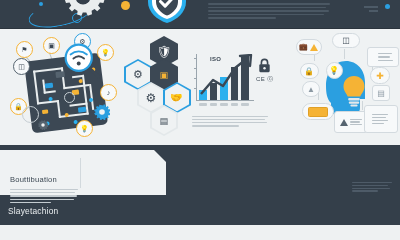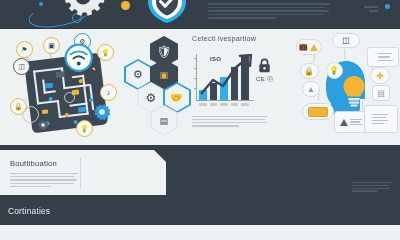--- a/index.html
+++ b/index.html
@@ -147,21 +147,21 @@
   .band-bot{
     position:absolute;left:0;top:145px;width:400px;height:80px;background:#343f4a;overflow:hidden;
   }
   .white-card{
     position:absolute;left:0;top:5px;width:166px;height:45px;background:#eff2f3;
   }
   .white-card:after{
     content:"";position:absolute;right:-0px;top:0;width:0;height:0;
     border-top:12px solid #343f4a;border-left:12px solid transparent;
   }
-  .cardcol{position:absolute;top:9px;width:68px;}
+  .cardcol{position:absolute;top:25px;width:68px;}
   .cardcol h4{
     margin:0 0 5px 0;font-size:7.6px;font-weight:normal;color:#3b4752;letter-spacing:.2px;
   }
   .cardcol .tl3{height:1.2px;background:#c3cbd0;margin-bottom:2.0px;border-radius:1px;}
   .vdiv{position:absolute;left:80px;top:8px;width:1px;height:30px;background:#d2d9dd;}
   .slay{
     position:absolute;left:8px;top:206px;font-size:8.4px;color:#eaeef0;letter-spacing:.2px;
   }
   .footcopy{position:absolute;left:352px;top:182px;width:40px;}
   .footcopy .tl4{height:1.2px;background:#4e5b68;margin-bottom:1.6px;border-radius:1px;}
@@ -299,21 +299,20 @@
       <span class="hexlab" style="color:#2b9fe0;font-size:10px;">🤝</span>
     </div>
     <div class="hex" style="left:32px;top:73px;">
       <div class="hexbg"></div>
         <div class="hexin"></div>
       <span class="hexlab" style="font-size:9px;">▤</span>
     </div>
   </div>
 
   <div class="p3">
-    <div class="head">Cetecti ivespartiow</div>
 
     <div class="chartwrap">
       <div class="axisY"></div>
       <div class="axisX"></div>
       <div class="ytick" style="top:4px;"></div>
       <div class="ytick" style="top:14px;"></div>
       <div class="ytick" style="top:24px;"></div>
       <div class="ytick" style="top:34px;"></div>
 
       <div class="bars">
@@ -447,15 +446,15 @@
 
   </div>
 
   <div class="footcopy">
     <div class="tl4" style="width:100%"></div>
     <div class="tl4" style="width:90%"></div>
     <div class="tl4" style="width:96%"></div>
     <div class="tl4" style="width:64%"></div>
   </div>
 
-  <div class="slay">Cortinaties</div>
+  <div class="slay">Slayetachion</div>
 
 </div>
 
 </body></html>

